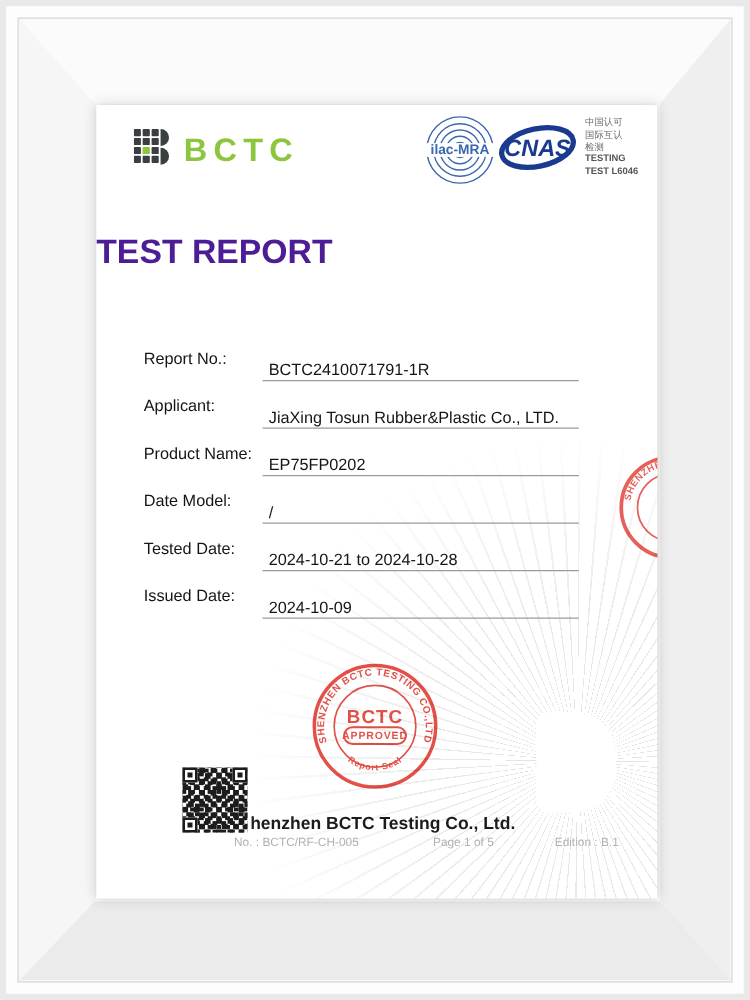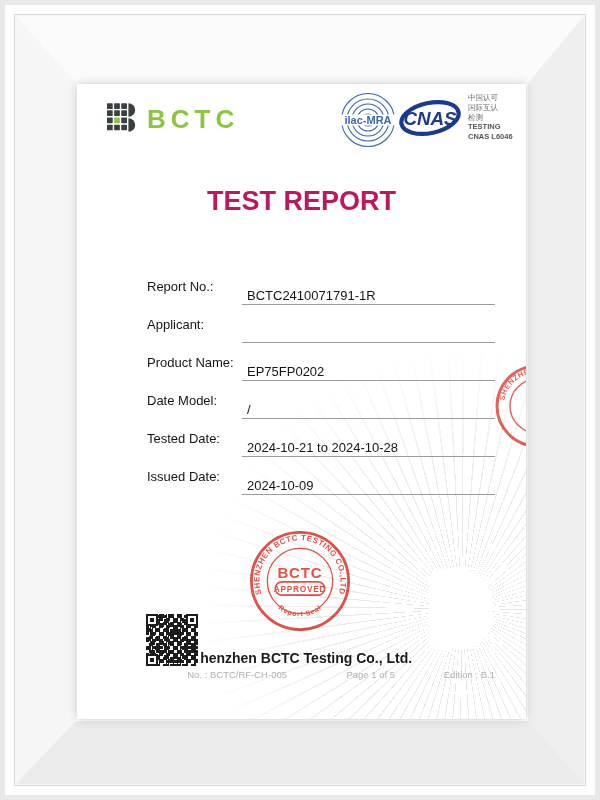--- a/index.html
+++ b/index.html
@@ -21,25 +21,25 @@
   
   .hdr{position:absolute;left:0;top:0;width:100%;height:75px;z-index:3;}
   .bctc-logo{position:absolute;left:30px;top:16px;display:flex;align-items:center;gap:10px;}
   .bctc-word{font-size:26px;font-weight:bold;color:#8CC63F;letter-spacing:5px;}
   .ilac{position:absolute;left:263px;top:8px;}
   .cnas{position:absolute;left:322px;top:11px;}
   .accred{position:absolute;left:391px;top:9px;font-size:7.5px;line-height:9.8px;color:#6a6a6a;}
   .accred .b{font-weight:bold;color:#555;}
 
   
-  .title{position:absolute;left:0;top:102px;width:100%;text-align:center;z-index:3;
-         font-size:27px;font-weight:bold;color:#be185d;}
-
-  
-  .fields{position:absolute;left:0;top:189px;width:100%;z-index:3;padding-left:32px;}
+  .title{position:absolute;left:0;top:102px;width:100%;text-align:left;z-index:3;
+         font-size:27px;font-weight:bold;color:#4c1d95;}
+
+  
+  .fields{position:absolute;left:0;top:189px;width:100%;z-index:3;}
   .frow{position:relative;height:38px;}
   .flabel{position:absolute;left:38px;top:6px;font-size:13px;color:#151515;}
   .fvalue{position:absolute;left:138px;top:15px;font-size:13px;color:#151515;white-space:nowrap;}
   .fline{position:absolute;left:133px;top:31px;width:253px;border-bottom:1px solid #9b9b9b;}
 
   
   .company{position:absolute;left:0;top:566px;width:100%;text-align:center;z-index:3;
            font-size:14px;font-weight:bold;color:#1b1b1b;}
   .seal{position:absolute;left:170px;top:444px;width:106px;height:106px;z-index:4;
         opacity:.88;mix-blend-mode:multiply;}
@@ -128,34 +128,35 @@
           <ellipse cx="33" cy="23" rx="31" ry="16" transform="rotate(-12 33 23)" stroke="#1A3A8F" stroke-width="4.5" fill="none"></ellipse>
           <text x="33" y="30.5" text-anchor="middle" font-size="20" font-weight="bold" font-style="italic" fill="#1A3A8F">CNAS</text>
         </svg>
       </div>
 
       <div class="accred">
         <div>中国认可</div>
         <div>国际互认</div>
         <div>检测</div>
         <div class="b">TESTING</div>
-        <div class="b">CNAS L6046</div>
+        <div class="b">TEST L6046</div>
       </div>
     </div>
 
     <div class="title">TEST REPORT</div>
 
     <div class="fields">
       <div class="frow">
         <span class="flabel">Report No.:</span>
         <span class="fvalue">BCTC2410071791-1R</span>
         <span class="fline"></span>
       </div>
       <div class="frow">
         <span class="flabel">Applicant:</span>
+        <span class="fvalue">JiaXing Tosun Rubber&amp;Plastic Co., LTD.</span>
         <span class="fline"></span>
       </div>
       <div class="frow">
         <span class="flabel">Product Name:</span>
         <span class="fvalue">EP75FP0202</span>
         <span class="fline"></span>
       </div>
       <div class="frow">
         <span class="flabel">Date Model:</span>
         <span class="fvalue">/</span>

